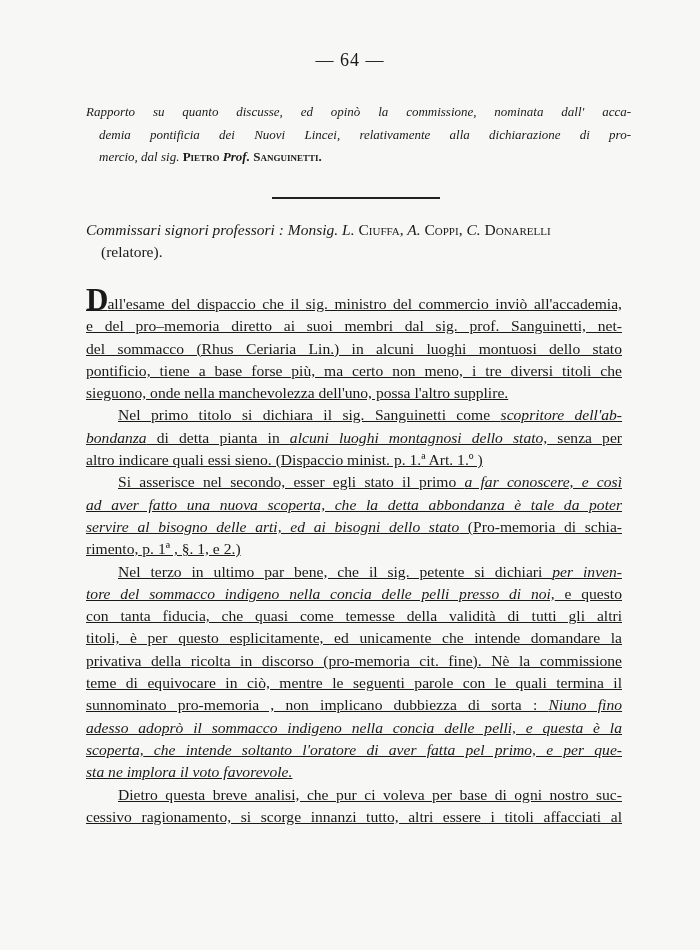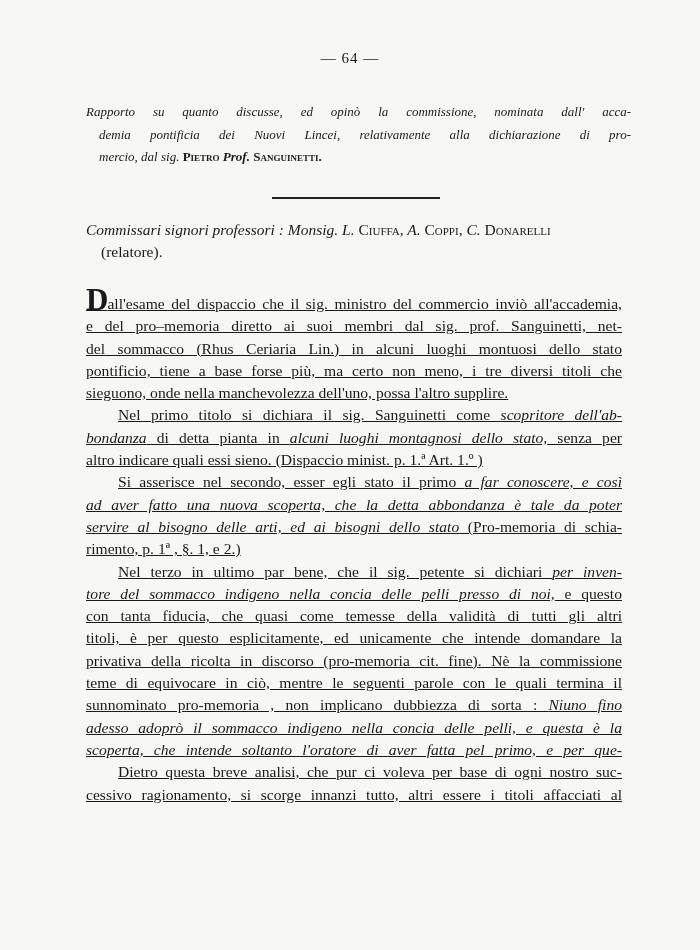--- a/index.html
+++ b/index.html
@@ -5,21 +5,21 @@
   html, body { margin: 0; padding: 0; }
   body {
     width: 700px; height: 950px; overflow: hidden;
     background: #f7f7f5;
     font-family: "Liberation Serif", "DejaVu Serif", serif;
     color: #1a1a1a;
     position: relative;
   }
   .page-number {
     position: absolute; top: 50px; left: 0; width: 700px;
-    text-align: center; font-size: 15px; letter-spacing: 1px;
+    text-align: center; font-size: 18px; letter-spacing: 1px;
   }
   .title-block {
     position: absolute; top: 101px; left: 86px; width: 545px;
     font-style: italic; font-size: 13px; line-height: 22.5px;
     text-align: justify;
   }
   .title-block .line { display: block; text-align: justify; text-align-last: justify; white-space: nowrap; }
   .title-block .line.indent { padding-left: 13px; }
   .title-block .line.last { text-align-last: left; }
   .sc { font-variant: small-caps; font-style: normal; }
@@ -91,16 +91,17 @@
 
   <span class="ln ind"><span>Nel terzo in ultimo par bene, che il sig. petente si dichiari </span><span class="it">per  inven-</span></span>
   <span class="ln"><span class="it">tore  del sommacco indigeno nella  concia delle pelli presso di noi,</span><span> e questo</span></span>
   <span class="ln"><span>con tanta fiducia, che quasi come temesse  della  validità  di  tutti  gli altri</span></span>
   <span class="ln"><span>titoli, è per questo esplicitamente, ed unicamente che intende domandare la</span></span>
   <span class="ln"><span>privativa della ricolta in discorso (pro-memoria cit. fine). Nè  la commissione</span></span>
   <span class="ln"><span>teme di equivocare in ciò, mentre le seguenti parole con le quali termina il</span></span>
   <span class="ln"><span>sunnominato pro-memoria , non  implicano dubbiezza di sorta : </span><span class="it">Niuno  fino</span></span>
   <span class="ln"><span class="it">adesso adoprò  il sommacco indigeno nella concia delle pelli, e  questa è la</span></span>
   <span class="ln"><span class="it">scoperta,</span><span class="it"> che </span><span class="it">intende soltanto l'oratore di  aver  fatta pel primo,  e  per  que-</span></span>
+  <span class="ln end"><span class="it">sta ne implora il voto favorevole.</span></span>
 
   <span class="ln ind"><span>Dietro questa breve analisi, che pur ci voleva per base di ogni nostro suc-</span></span>
   <span class="ln"><span>cessivo ragionamento, si scorge innanzi tutto, altri essere i titoli affacciati al</span></span>
 </div>
 
 </body></html>

